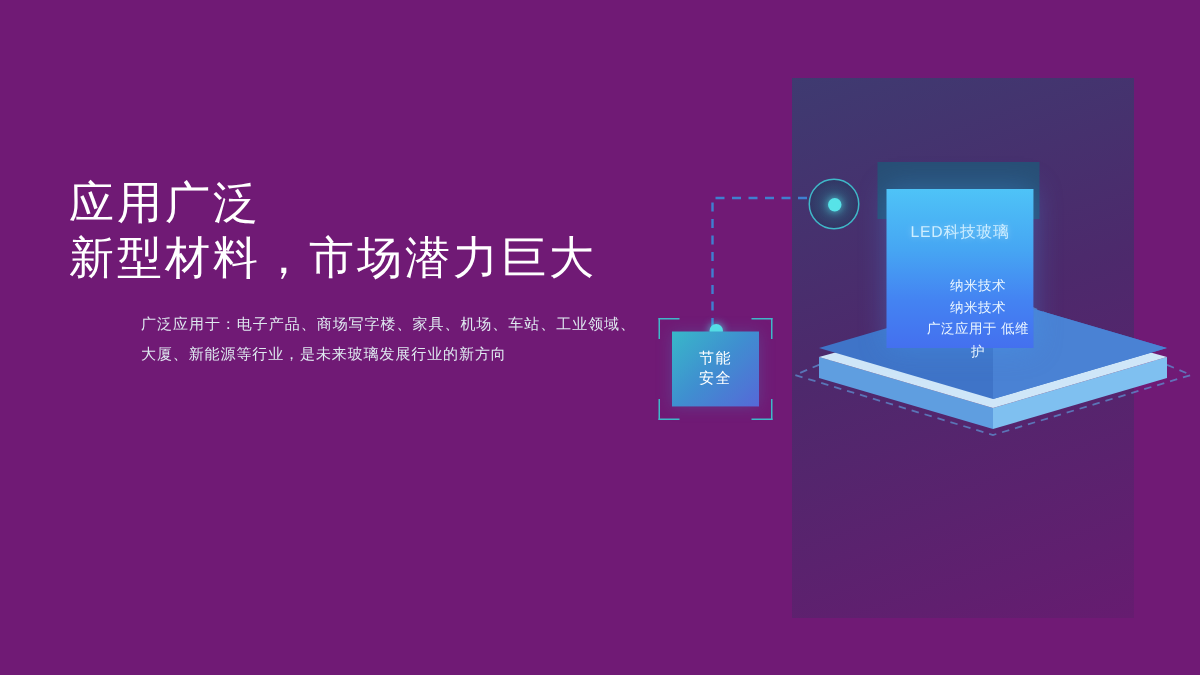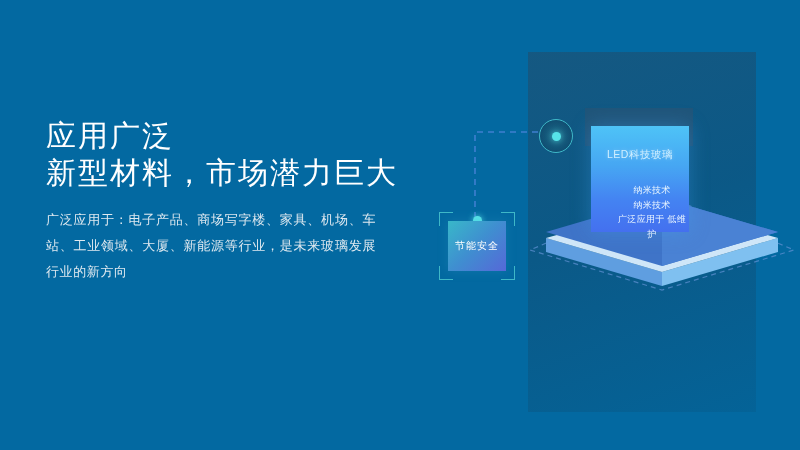--- a/index.html
+++ b/index.html
@@ -5,21 +5,21 @@
   html, body {
     margin: 0;
     padding: 0;
     background: #0b2a40;
   }
   #slide {
     position: relative;
     width: 800px;
     height: 450px;
     overflow: hidden;
-    background: #0369a1;
+    background: #701a75;
     font-family: "Liberation Sans", "DejaVu Sans", sans-serif;
     -webkit-font-smoothing: antialiased;
   }
 
   
   .bg-panel {
     position: absolute;
     left: 528px;
     top: 52px;
     width: 228px;
@@ -49,24 +49,25 @@
     line-height: 1.22;
     white-space: nowrap;
   }
   .title-line.l1 { font-size: 30px; }
   .title-line.l2 { font-size: 30px; }
 
   .body-text {
     margin-top: 16px;
     width: 330px;
     color: #dfe9f0;
-    font-size: 13px;
+    font-size: 10px;
     line-height: 2.0;
     letter-spacing: 0.6px;
     text-align: justify;
+    margin-left: 48px;
   }
 
   
   .connector {
     position: absolute;
     left: 430px;
     top: 100px;
     width: 200px;
     height: 200px;
     pointer-events: none;
@@ -105,21 +106,21 @@
     height: 76px;
   }
   .tag-box {
     position: absolute;
     left: 11px;
     top: 13px;
     width: 58px;
     height: 50px;
     background: linear-gradient(135deg, #38b8c9 0%, #3f8fd0 48%, #5668d8 100%);
     display: flex;
-    flex-direction: row;
+    flex-direction: column;
     align-items: center;
     justify-content: center;
     box-shadow: 0 0 10px rgba(60,160,200,0.25);
   }
   .tag-box span {
     color: #ffffff;
     font-size: 10px;
     line-height: 1.35;
     letter-spacing: 1px;
   }

